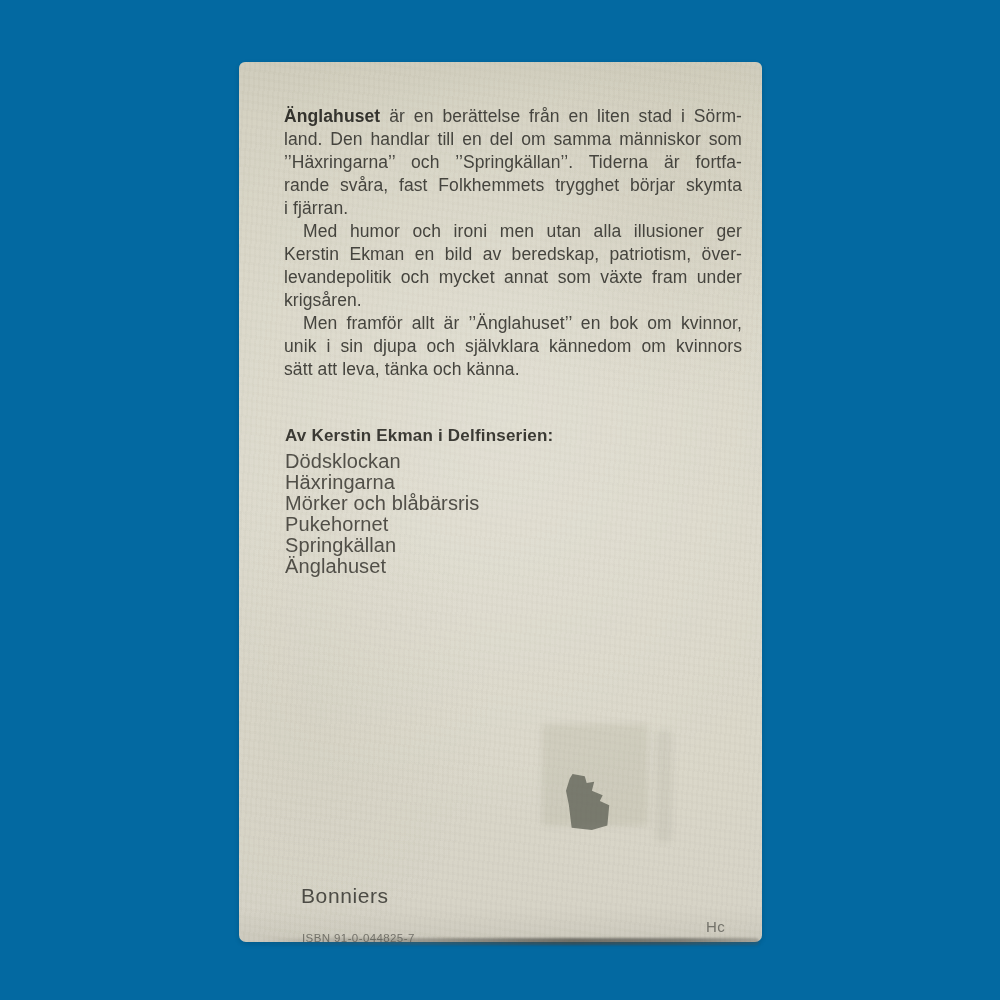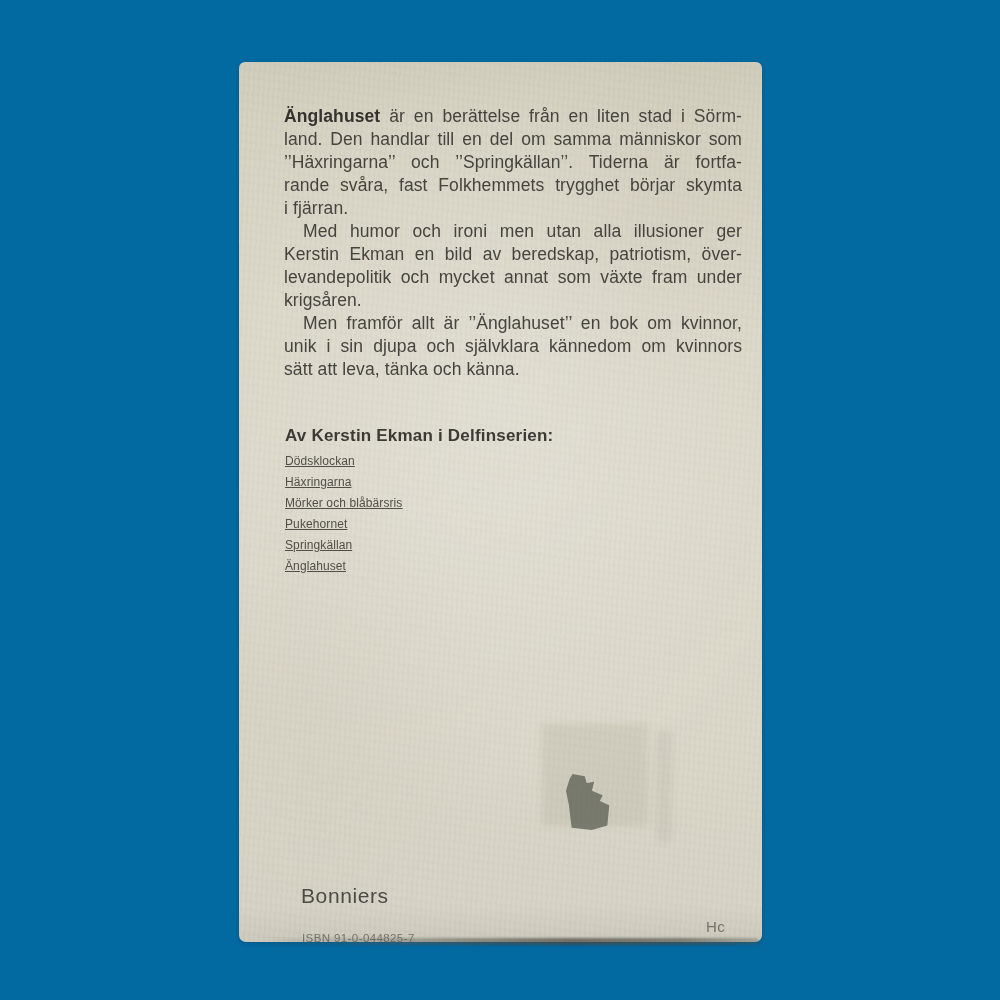--- a/index.html
+++ b/index.html
@@ -36,21 +36,21 @@
   .blurb .line.indent{text-indent:19px;}
   .blurb b{font-weight:700;color:#34332e;}
 
   
   .backlist-heading{
     position:absolute;left:46px;top:364px;
     font-size:17px;font-weight:700;letter-spacing:0.2px;color:#3b3a34;
   }
   .backlist{
     position:absolute;left:46px;top:389px;
-    font-size:12px;line-height:21px;color:#514f48;letter-spacing:0.1px;text-decoration:underline;
+    font-size:20px;line-height:21px;color:#514f48;letter-spacing:0.1px;
   }
 
   
   .stain-wash{
     position:absolute;left:303px;top:662px;width:106px;height:102px;
     background:rgba(148,146,126,0.17);filter:blur(3px);border-radius:4px;
   }
   .stain-streak{
     position:absolute;left:417px;top:668px;width:16px;height:112px;
     background:rgba(140,138,120,0.13);filter:blur(3px);border-radius:6px;

